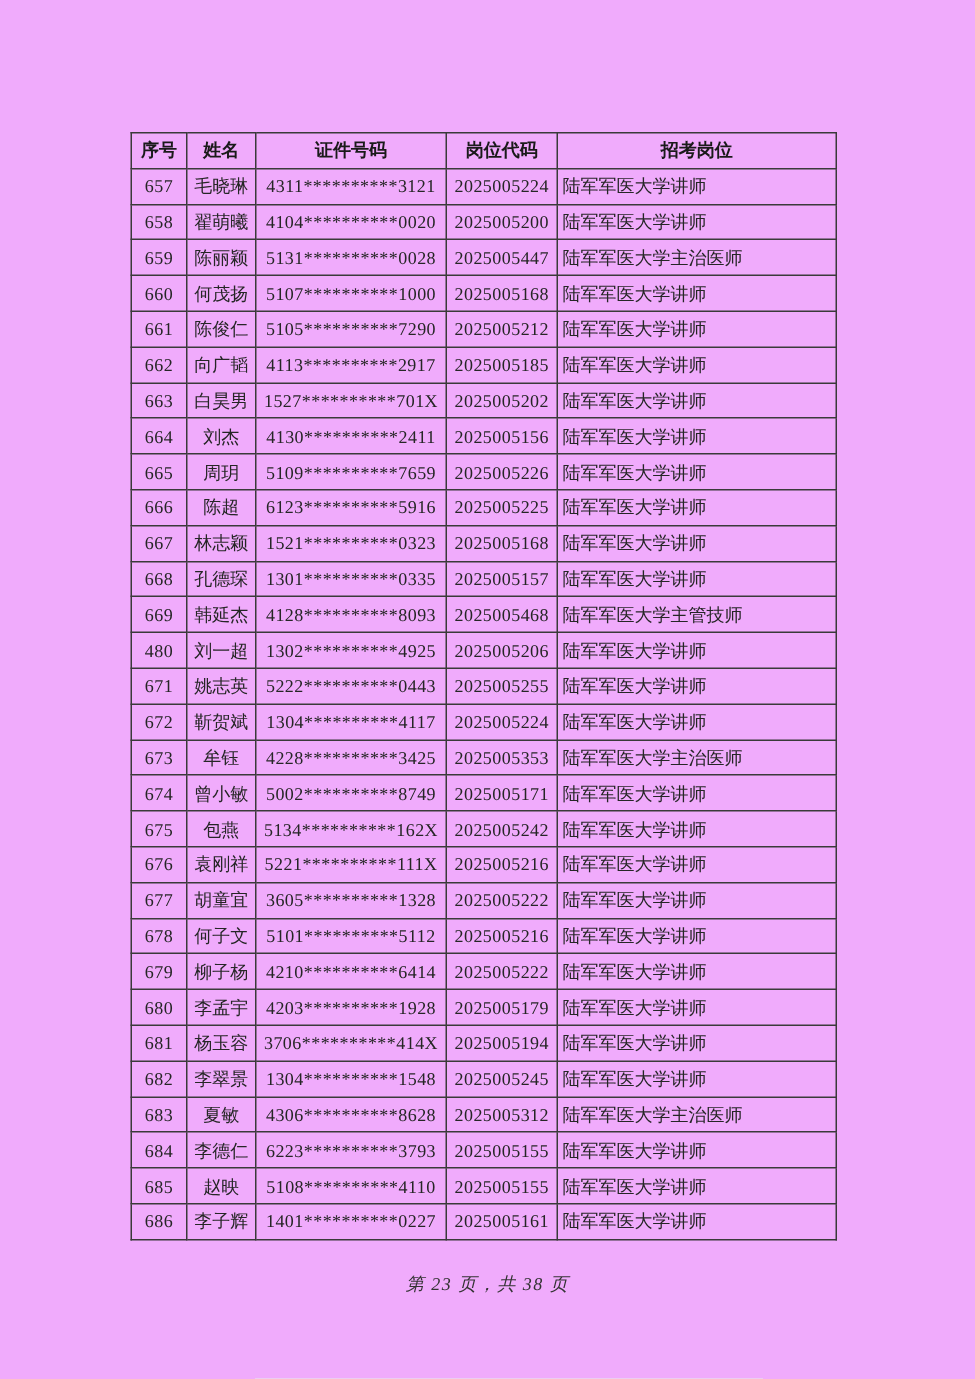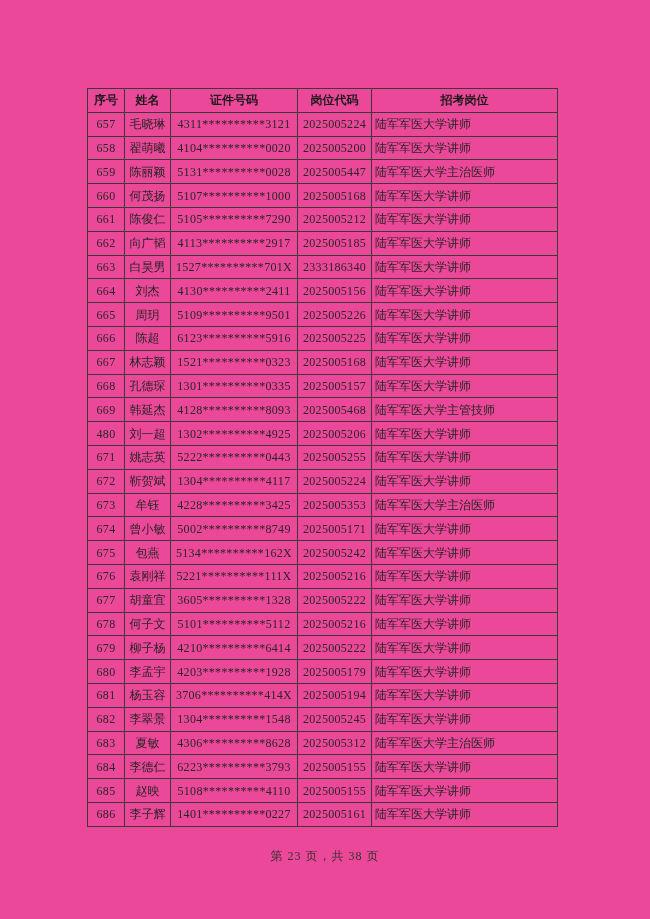--- a/index.html
+++ b/index.html
@@ -4,21 +4,21 @@
 <style>
   html, body {
     margin: 0;
     padding: 0;
     background: #e9e9e9;
   }
   .page {
     position: relative;
     width: 650px;
     height: 919px;
-    background: #ec4899;
+    background: #f0abfc;
     font-family: "Liberation Serif", "DejaVu Serif", serif;
     color: #1f1f1f;
     overflow: hidden;
   }
   .roster-table {
     position: absolute;
     left: 87px;
     top: 88px;
     border-collapse: collapse;
     table-layout: fixed;
@@ -59,20 +59,21 @@
   }
   .page-footer {
     position: absolute;
     left: 0;
     top: 848px;
     width: 100%;
     text-align: center;
     font-size: 12px;
     color: #333;
     letter-spacing: 1px;
+    font-style: italic;
   }
 </style>
 </head>
 <body>
 
 <div class="page">
 
   <table class="roster-table">
     <colgroup>
       <col class="col-serial">
@@ -130,34 +131,34 @@
           <td class="cell-serial">662</td>
           <td class="cell-name">向广韬</td>
           <td class="cell-idnum">4113**********2917</td>
           <td class="cell-poscode">2025005185</td>
           <td class="cell-position">陆军军医大学讲师</td>
         </tr>
         <tr>
           <td class="cell-serial">663</td>
           <td class="cell-name">白昊男</td>
           <td class="cell-idnum">1527**********701X</td>
-          <td class="cell-poscode">2333186340</td>
+          <td class="cell-poscode">2025005202</td>
           <td class="cell-position">陆军军医大学讲师</td>
         </tr>
         <tr>
           <td class="cell-serial">664</td>
           <td class="cell-name">刘杰</td>
           <td class="cell-idnum">4130**********2411</td>
           <td class="cell-poscode">2025005156</td>
           <td class="cell-position">陆军军医大学讲师</td>
         </tr>
         <tr>
           <td class="cell-serial">665</td>
           <td class="cell-name">周玥</td>
-          <td class="cell-idnum">5109**********9501</td>
+          <td class="cell-idnum">5109**********7659</td>
           <td class="cell-poscode">2025005226</td>
           <td class="cell-position">陆军军医大学讲师</td>
         </tr>
         <tr>
           <td class="cell-serial">666</td>
           <td class="cell-name">陈超</td>
           <td class="cell-idnum">6123**********5916</td>
           <td class="cell-poscode">2025005225</td>
           <td class="cell-position">陆军军医大学讲师</td>
         </tr>

